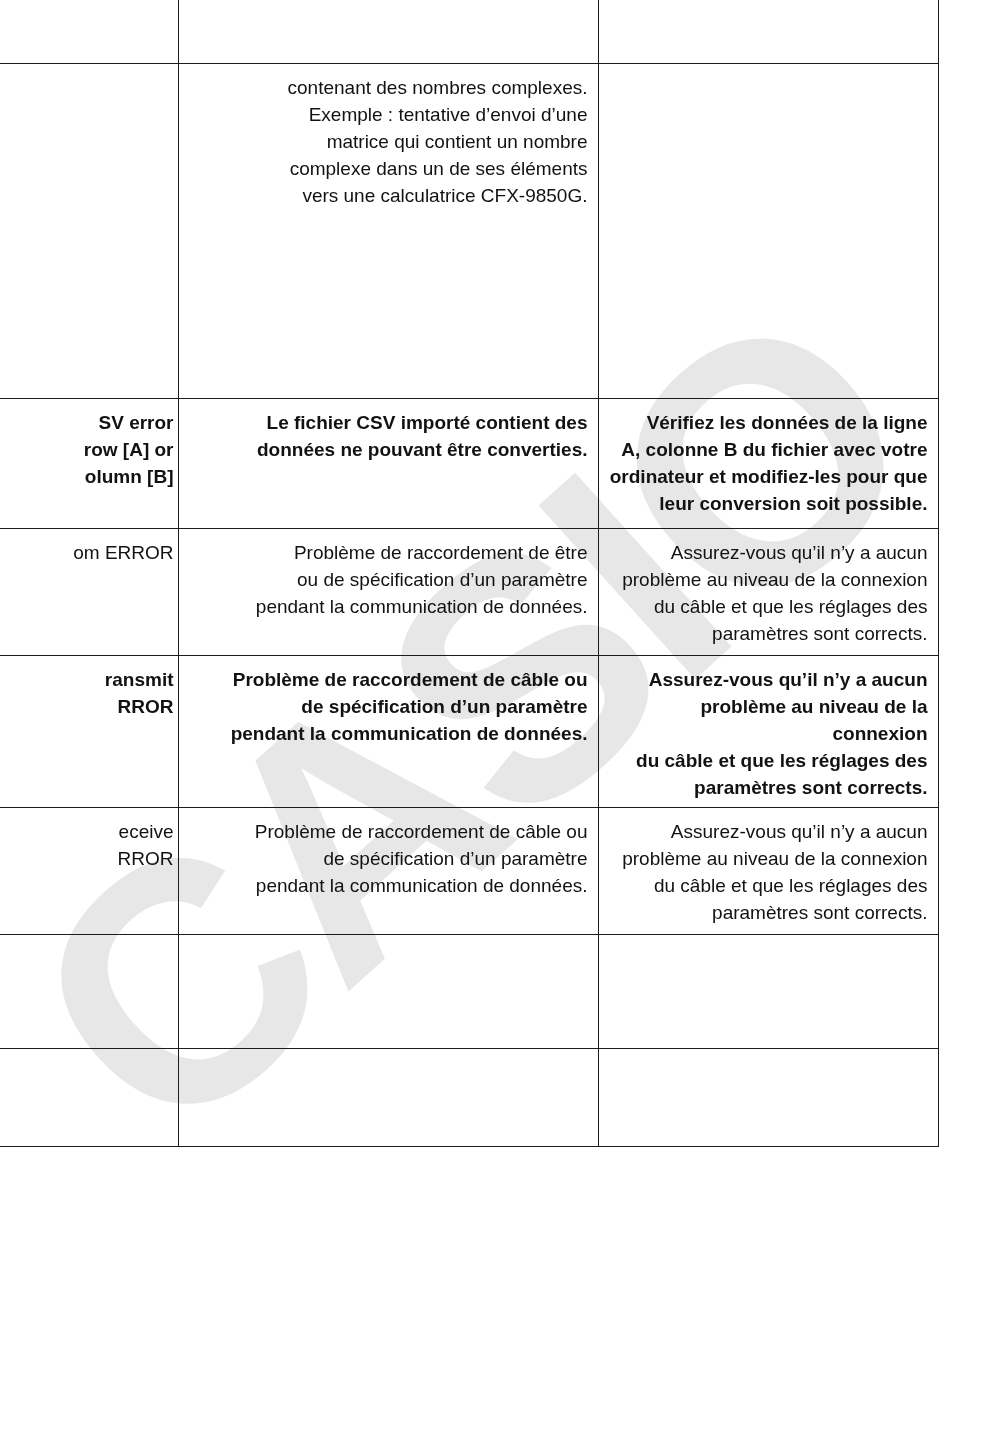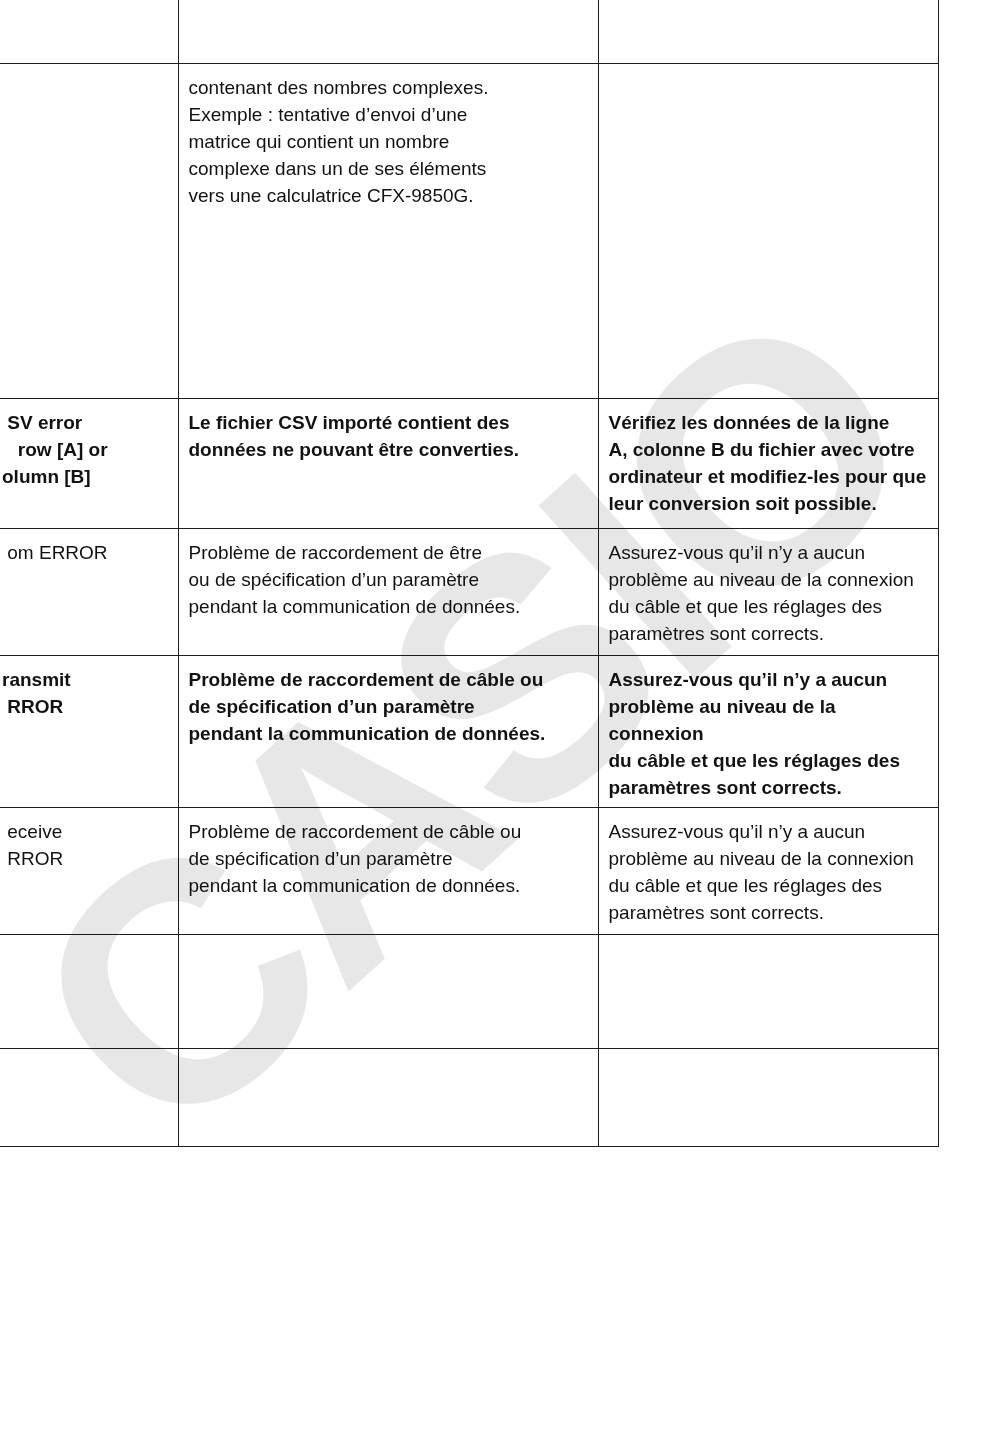--- a/index.html
+++ b/index.html
@@ -25,20 +25,21 @@
     user-select: none;
   }
   table.err-table {
     position: absolute;
     left: 0;
     top: 0;
     width: 938px;
     border-collapse: collapse;
     table-layout: fixed;
     z-index: 1;
+    text-align: right;
   }
   table.err-table td {
     border: 1px solid #1c1c1c;
     vertical-align: top;
     padding: 10px 10px 6px 10px;
     font-size: 19px;
     line-height: 27px;
     color: #121212;
     white-space: pre-wrap;
     word-wrap: break-word;

